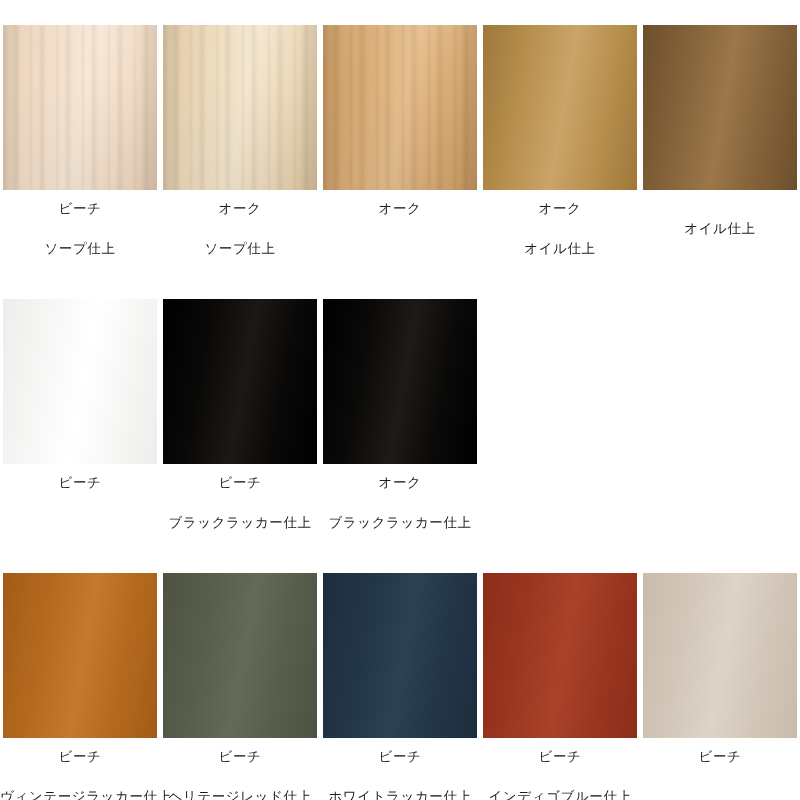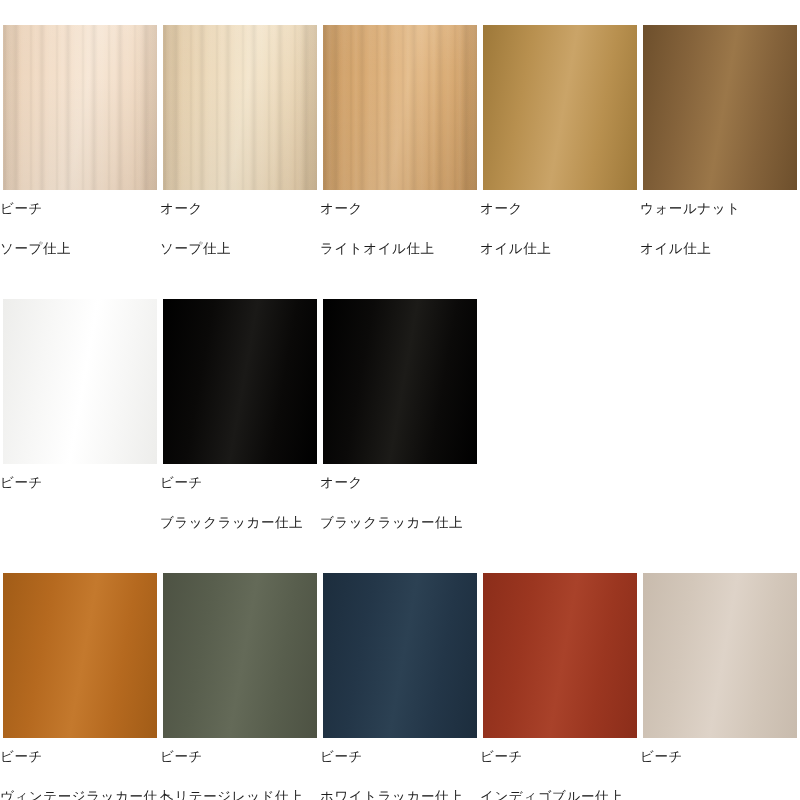--- a/index.html
+++ b/index.html
@@ -154,21 +154,21 @@
   }
   .grain-paint::after {
     background-image:
       linear-gradient(160deg, rgba(255,255,255,0.05) 0%, rgba(0,0,0,0) 40%, rgba(0,0,0,0.07) 100%);
   }
 
   
   .swatch-caption {
     margin-top: 9px;
     width: 160px;
-    text-align: left;
+    text-align: center;
     color: #1d1d1d;
     font-size: 13.5px;
     line-height: 20px;
     letter-spacing: 0.6px;
     white-space: nowrap;
   }
   .caption-material { display: block; }
   .caption-finish  { display: block; margin-top: 20px; }
 </style>
 </head>
@@ -187,34 +187,32 @@
         <div class="swatch-chip grain-v" style="background-color: rgb(236, 217, 186); background-image: linear-gradient(100deg, rgb(221, 196, 159) 0%, rgb(236, 217, 186) 28%, rgb(244, 230, 205) 52%, rgb(236, 217, 186) 74%, rgb(221, 196, 159) 100%);"></div>
         <div class="swatch-caption">
           <span class="caption-material">オーク</span>
           <span class="caption-finish">ソープ仕上</span>
         </div>
       </div>
       <div class="swatch-cell">
         <div class="swatch-chip grain-v" style="background-color: rgb(217, 171, 116); background-image: linear-gradient(100deg, rgb(200, 152, 95) 0%, rgb(217, 171, 116) 28%, rgb(229, 189, 140) 52%, rgb(217, 171, 116) 74%, rgb(200, 152, 95) 100%);"></div>
         <div class="swatch-caption">
           <span class="caption-material">オーク</span>
-          <span class="caption-finish">ライトオイル仕上</span>
         </div>
       </div>
       <div class="swatch-cell">
         <div class="swatch-chip grain-strong" style="background-color: rgb(184, 144, 79); background-image: linear-gradient(100deg, rgb(157, 120, 57) 0%, rgb(184, 144, 79) 28%, rgb(202, 164, 104) 52%, rgb(184, 144, 79) 74%, rgb(157, 120, 57) 100%);"></div>
         <div class="swatch-caption">
           <span class="caption-material">オーク</span>
           <span class="caption-finish">オイル仕上</span>
         </div>
       </div>
       <div class="swatch-cell">
         <div class="swatch-chip grain-strong" style="background-color: rgb(133, 99, 59); background-image: linear-gradient(100deg, rgb(109, 79, 44) 0%, rgb(133, 99, 59) 28%, rgb(155, 119, 73) 52%, rgb(133, 99, 59) 74%, rgb(109, 79, 44) 100%);"></div>
         <div class="swatch-caption">
-          <span class="caption-material">ウォールナット</span>
           <span class="caption-finish">オイル仕上</span>
         </div>
       </div>
     </div>
     <div class="swatch-row" id="row-2">
       <div class="swatch-cell">
         <div class="swatch-chip grain-white" style="background-color: rgb(247, 247, 246); background-image: linear-gradient(100deg, rgb(237, 237, 235) 0%, rgb(247, 247, 246) 28%, rgb(255, 255, 255) 52%, rgb(247, 247, 246) 74%, rgb(237, 237, 235) 100%);"></div>
         <div class="swatch-caption">
           <span class="caption-material">ビーチ</span>
         </div>

